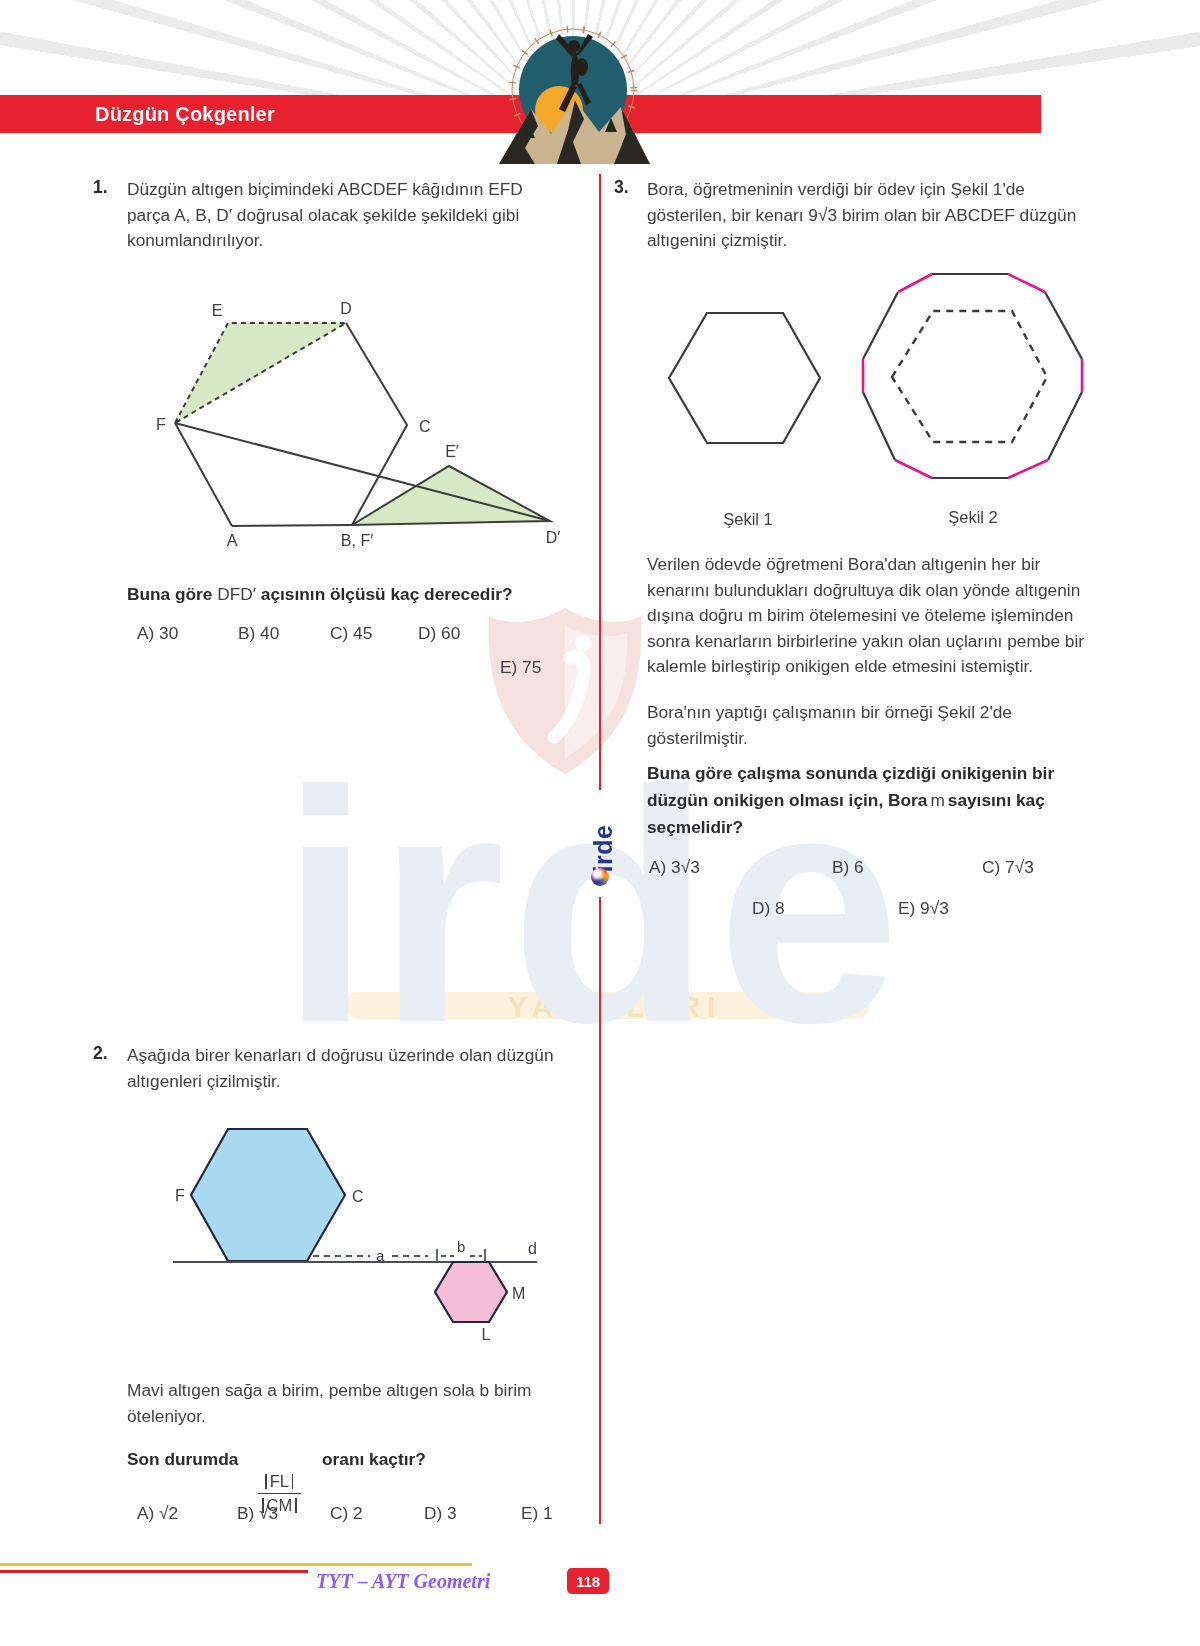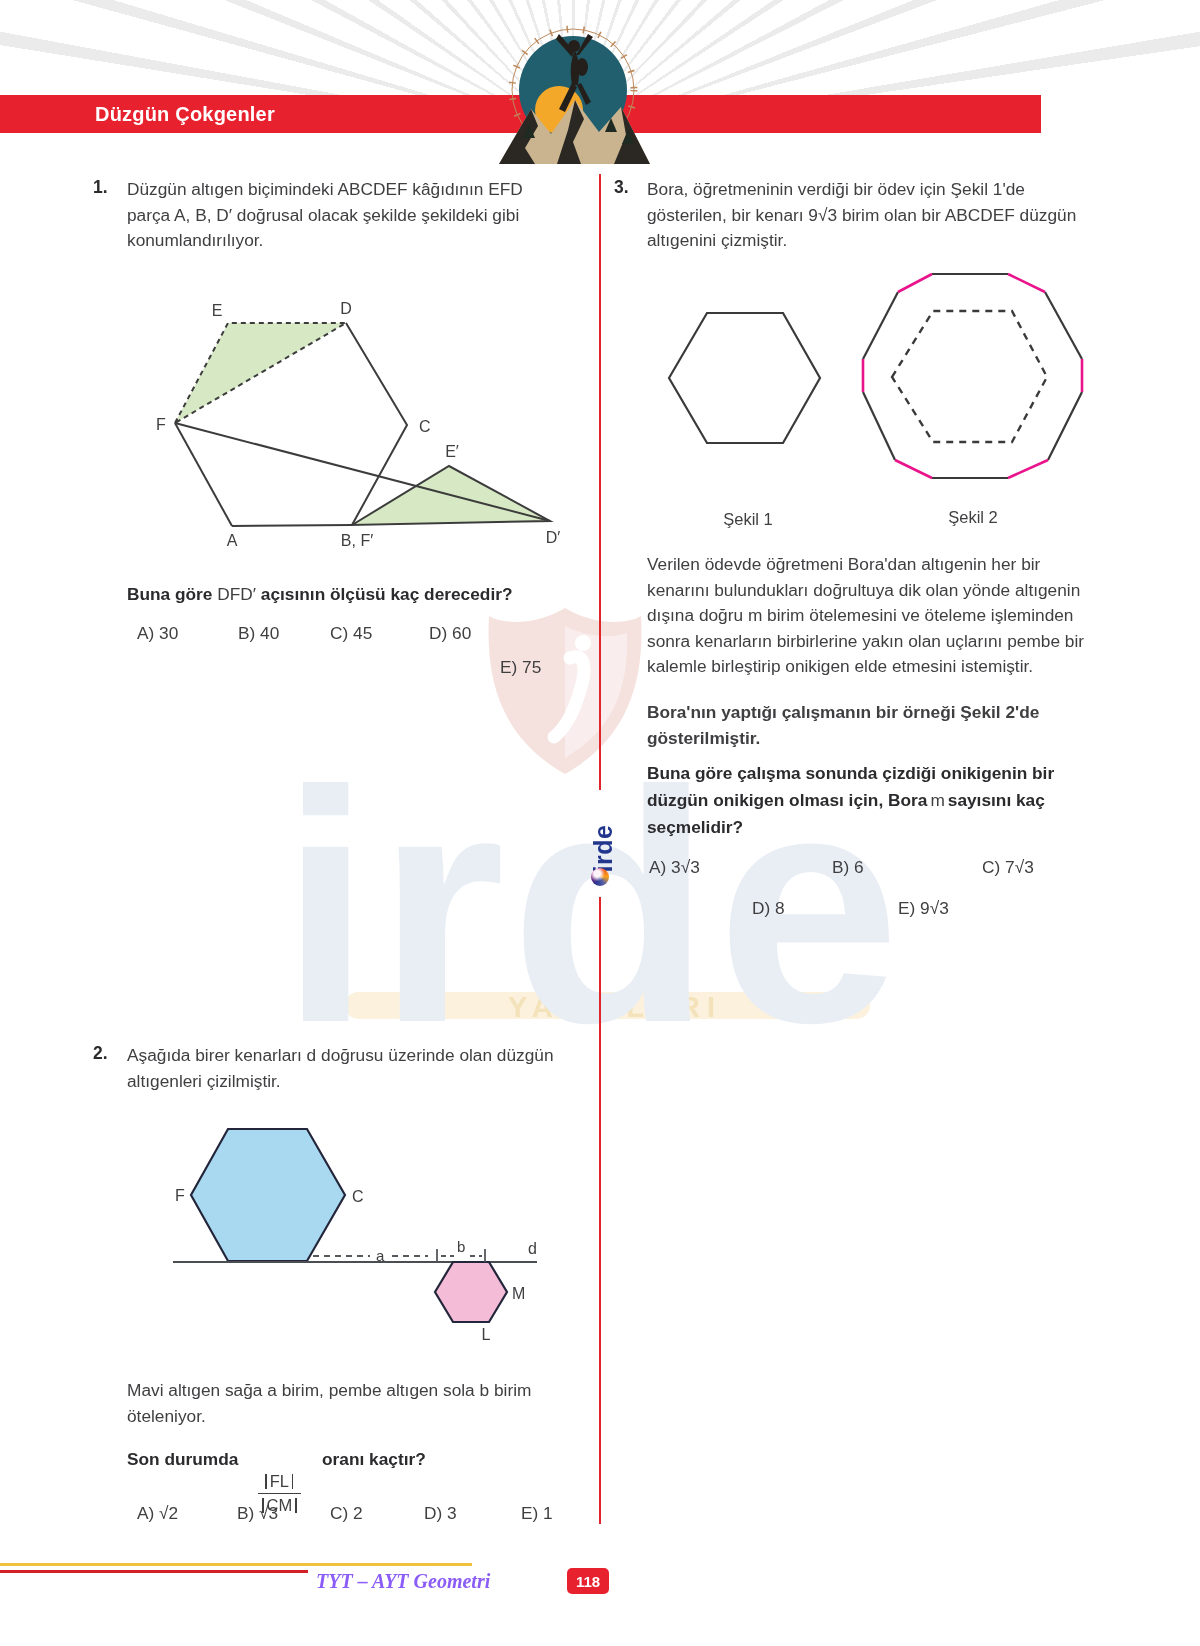--- a/index.html
+++ b/index.html
@@ -128,21 +128,21 @@
     <text x="357" y="174" font-size="16" text-anchor="middle">E′</text>
     <text x="458" y="260" font-size="16" text-anchor="middle">D′</text>
   </svg>
 
   <div class="tblock boldline" style="left:127px;top:582px;">
     <span>Buna göre </span><span class="reg">DFD′</span><span> açısının ölçüsü kaç derecedir?</span>
   </div>
   <span class="opt" style="left:137px;top:623px;">A) 30</span>
   <span class="opt" style="left:238px;top:623px;">B) 40</span>
   <span class="opt" style="left:330px;top:623px;">C) 45</span>
-  <span class="opt" style="left:429px;top:623px;text-align:center;">D) 60</span>
+  <span class="opt" style="left:418px;top:623px;text-align:center;">D) 60</span>
   <span class="opt" style="left:500px;top:623px;margin-top:34px;">E) 75</span>
 
   <span class="qnum" style="left:93px;top:1043px;">2.</span>
   <div class="tblock" style="left:127px;top:1043px;">
     <div>Aşağıda birer kenarları d doğrusu üzerinde olan düzgün</div>
     <div>altıgenleri çizilmiştir.</div>
   </div>
 
   <svg style="left:160px;top:1092px;" width="400" height="260" viewBox="0 0 400 260">
     <polygon points="68,37 147,37 185,103 147,169 68,169 31,103" fill="#a9d9f1" stroke="#23263a" stroke-width="2.2"></polygon>
@@ -221,21 +221,21 @@
     <text x="333" y="275" font-size="16.5" text-anchor="middle">Şekil 2</text>
   </svg>
 
   <div class="tblock" style="left:647px;top:552px;">
     <div>Verilen ödevde öğretmeni Bora'dan altıgenin her bir</div>
     <div>kenarını bulundukları doğrultuya dik olan yönde altıgenin</div>
     <div>dışına doğru m birim ötelemesini ve öteleme işleminden</div>
     <div>sonra kenarların birbirlerine yakın olan uçlarını pembe bir</div>
     <div>kalemle birleştirip onikigen elde etmesini istemiştir.</div>
   </div>
-  <div class="tblock" style="left:647px;top:700px;font-weight:bold;">
+  <div class="tblock" style="left:647px;top:700px;">
     <div>Bora'nın yaptığı çalışmanın bir örneği Şekil 2'de</div>
     <div>gösterilmiştir.</div>
   </div>
 
   <div class="tblock boldline" style="left:647px;top:760px;line-height:27px;">
     <div>Buna göre çalışma sonunda çizdiği onikigenin bir</div>
     <div><span>düzgün onikigen olması için, Bora</span><span class="mvar">m</span><span>sayısını kaç</span></div>
     <div>seçmelidir?</div>
   </div>
 

